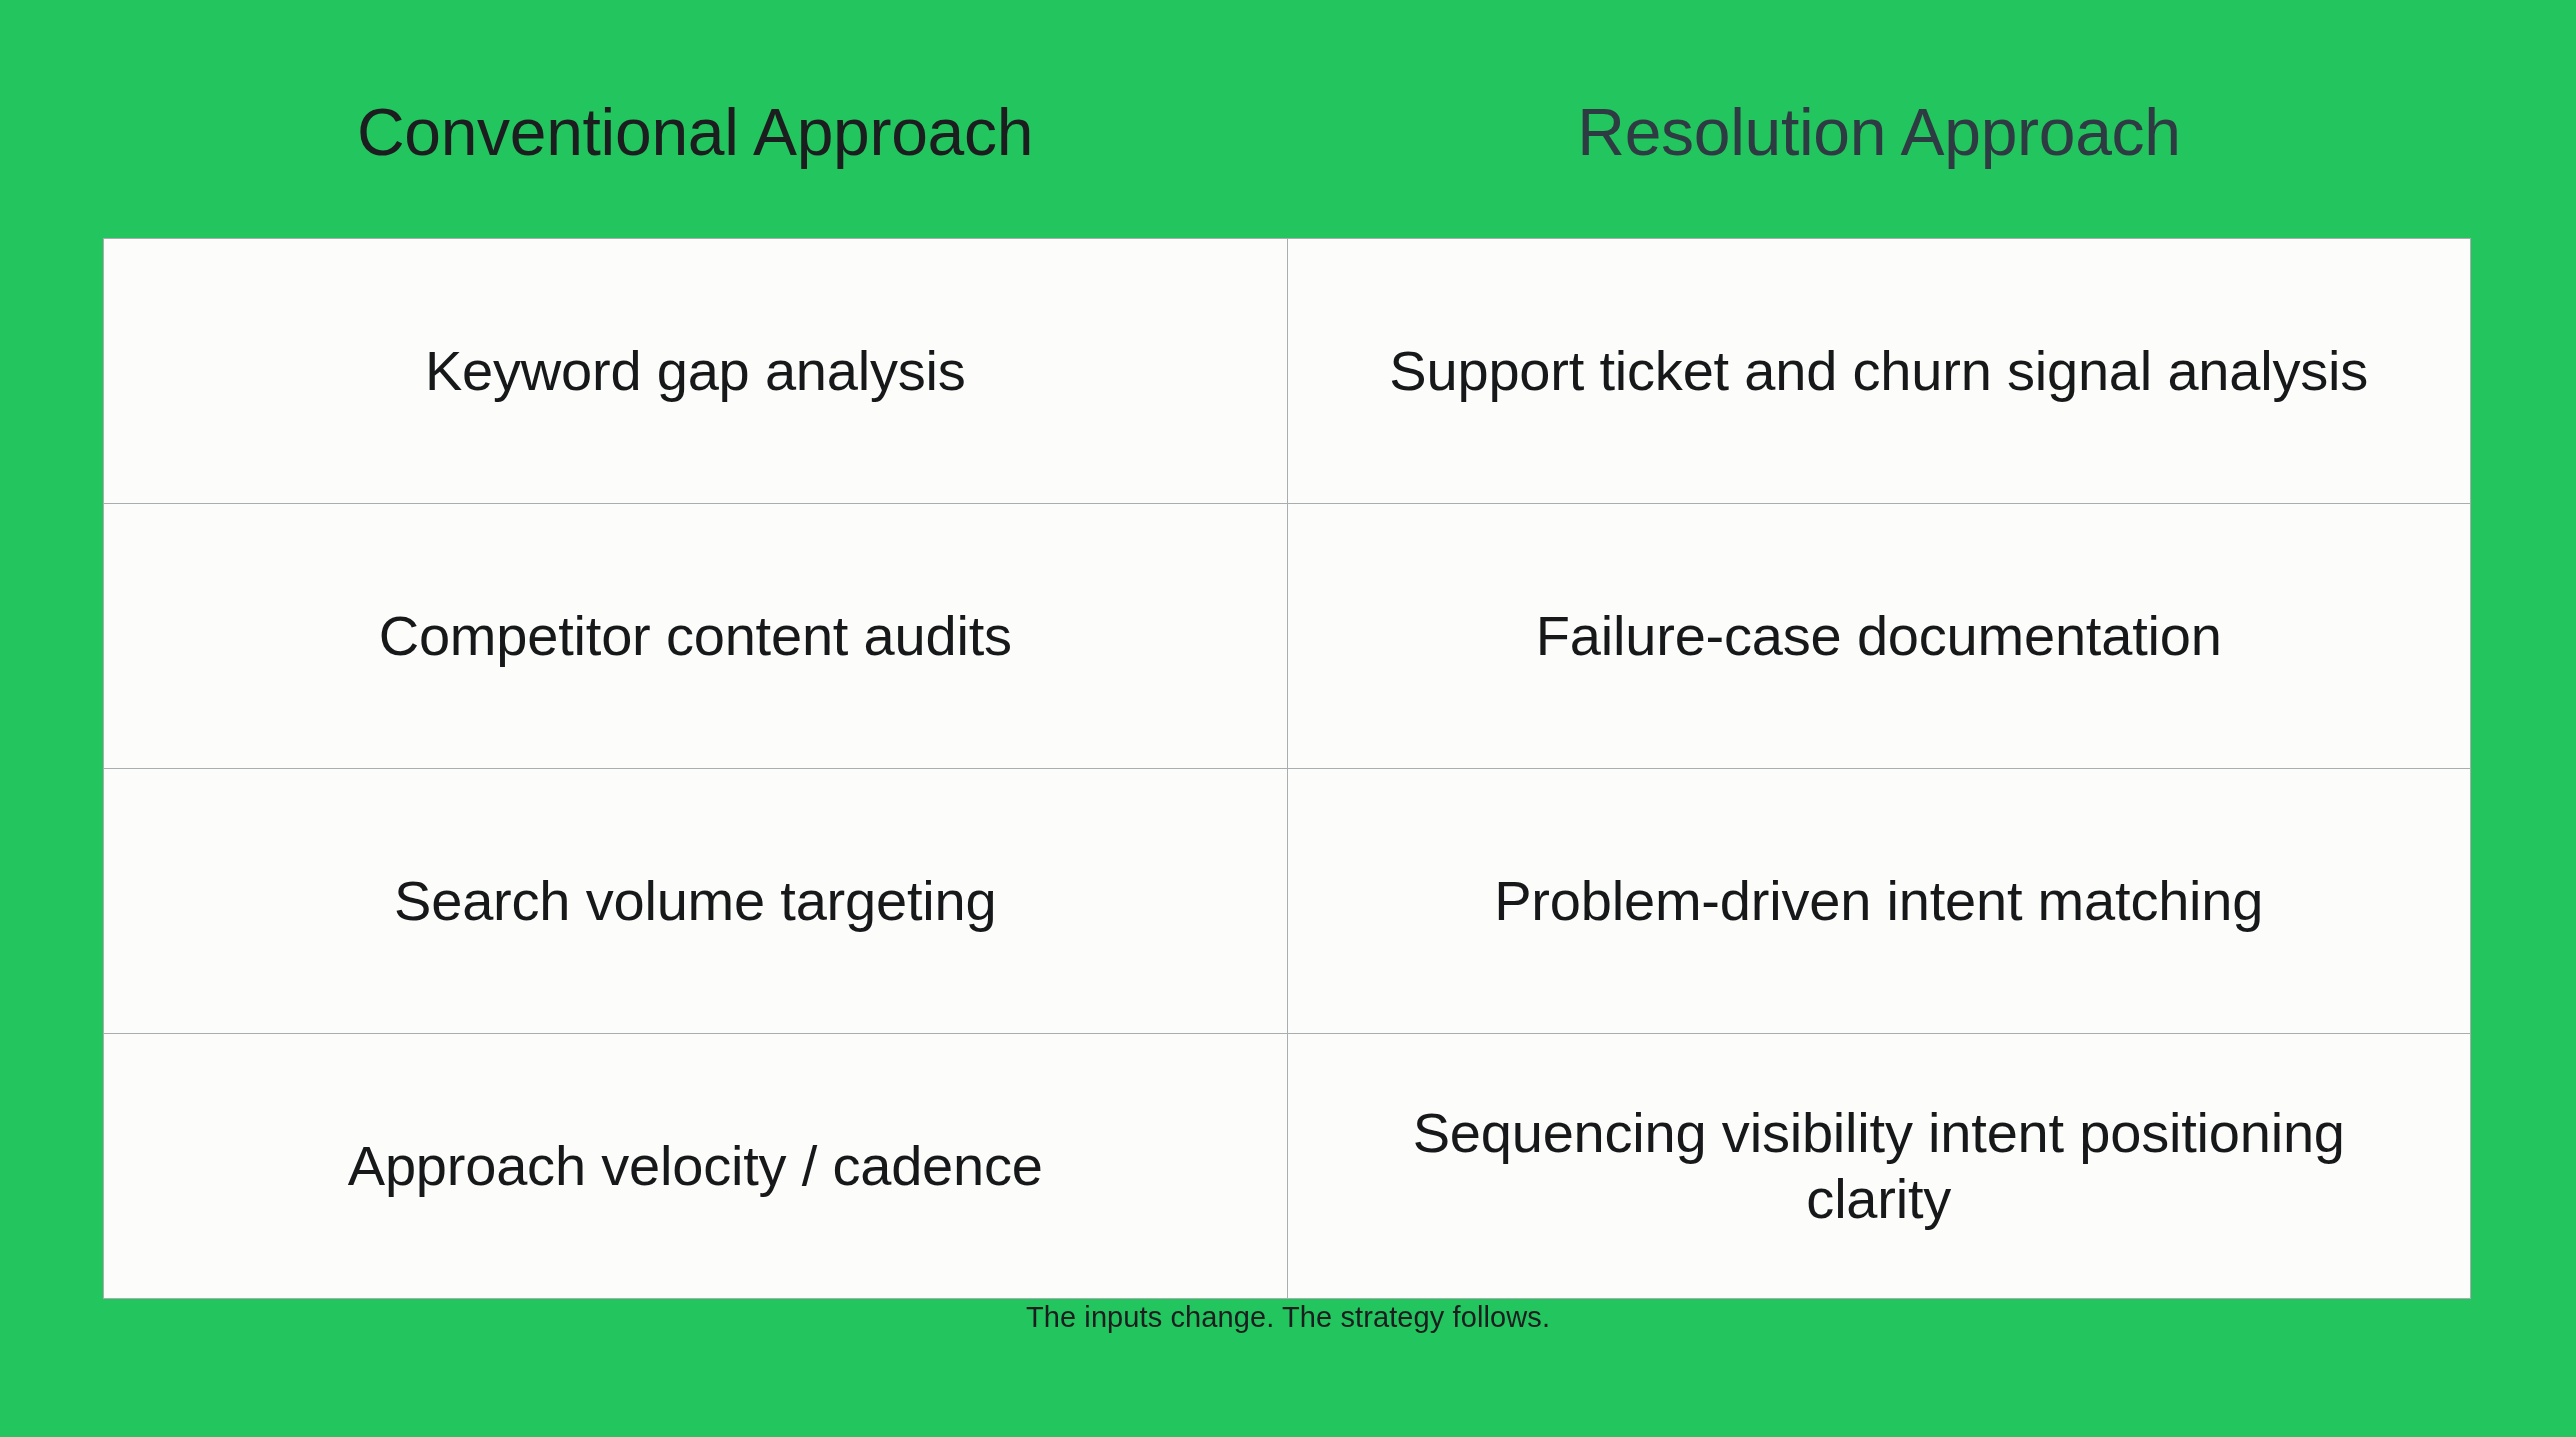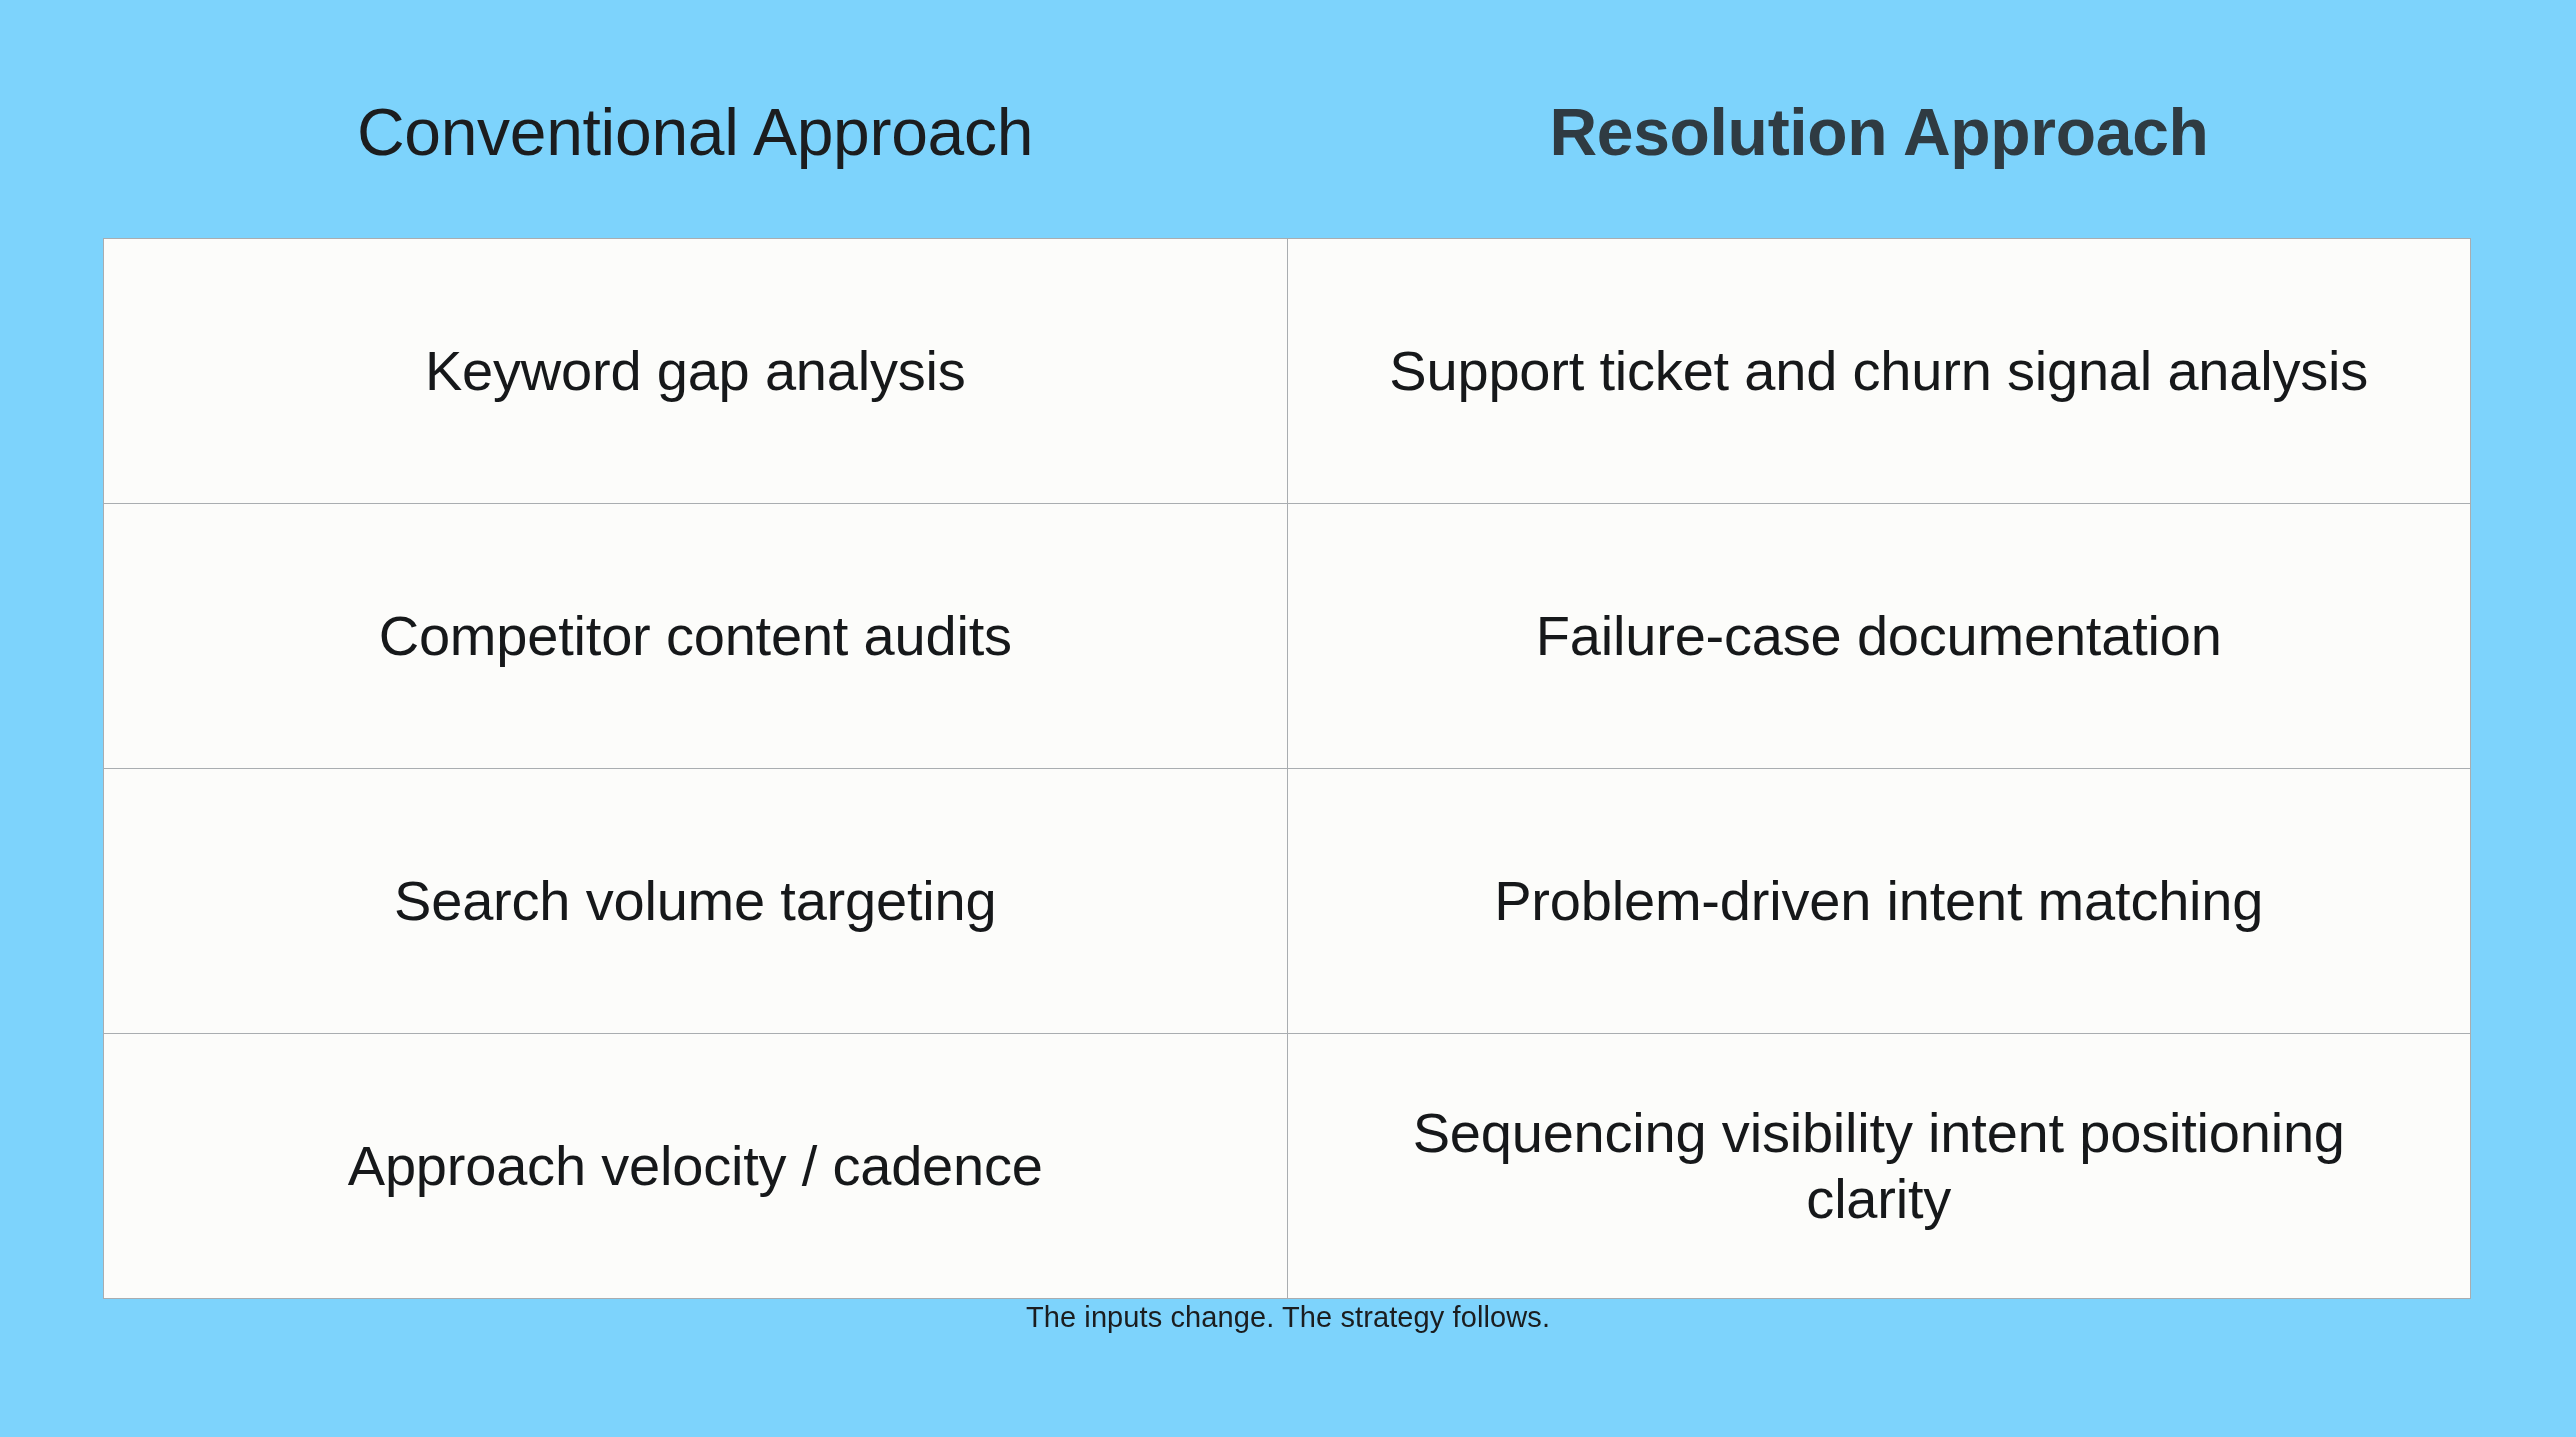--- a/index.html
+++ b/index.html
@@ -11,21 +11,21 @@
     height: 1438px;
     background: #fbfbf8;
     font-family: "Liberation Sans", sans-serif;
     overflow: hidden;
   }
 
   .slide {
     position: relative;
     width: 2576px;
     height: 1438px;
-    background: #7dd3fc;
+    background: #22c55e;
     box-sizing: border-box;
   }
 
   
   .header-row {
     position: absolute;
     left: 103px;
     top: 73px;
     width: 2368px;
     height: 120px;
@@ -50,21 +50,21 @@
     font-size: 66px;
     line-height: 1.08;
     letter-spacing: -0.3px;
     white-space: nowrap;
   }
   .header-text.conventional {
     font-weight: 400;
     color: #1b1d1f;
   }
   .header-text.resolution {
-    font-weight: 700;
+    font-weight: 400;
     color: #2f3b42;
   }
 
   
   .compare-table {
     position: absolute;
     left: 103px;
     top: 238px;
     width: 2368px;
     height: 1061px;

